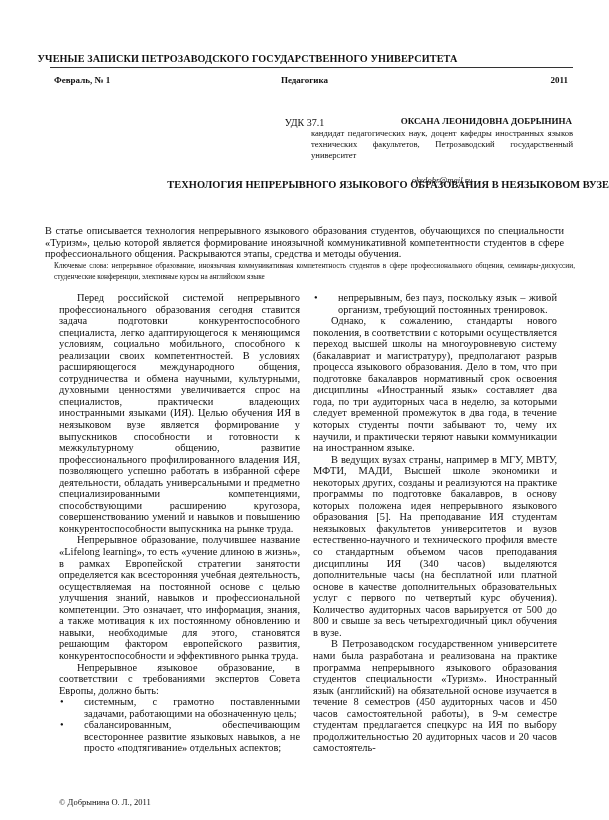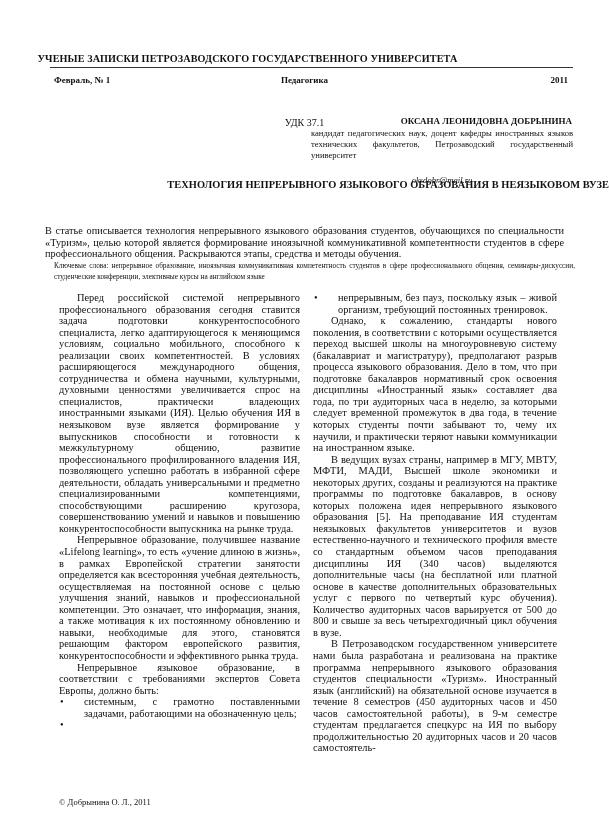--- a/index.html
+++ b/index.html
@@ -78,20 +78,21 @@
   <p>Перед российской системой непрерывного профессионального образования сегодня ставится задача подготовки конкурентоспособного специалиста, легко адаптирующегося к меняющимся условиям, социально мобильного, способного к реализации своих компетентностей. В условиях расширяющегося международного общения, сотрудничества и обмена научными, культурными, духовными ценностями увеличивается спрос на специалистов, практически владеющих иностранными языками (ИЯ). Целью обучения ИЯ в неязыковом вузе является формирование у выпускников способности и готовности к межкультурному общению, развитие профессионального профилированного владения ИЯ, позволяющего успешно работать в избранной сфере деятельности, обладать универсальными и предметно специализированными компетенциями, способствующими расширению кругозора, совершенствованию умений и навыков и повышению конкурентоспособности выпускника на рынке труда.</p>
   <p>Непрерывное образование, получившее название «Lifelong learning», то есть «учение длиною в жизнь», в рамках Европейской стратегии занятости определяется как всесторонняя учебная деятельность, осуществляемая на постоянной основе с целью улучшения знаний, навыков и профессиональной компетенции. Это означает, что информация, знания, а также мотивация к их постоянному обновлению и навыки, необходимые для этого, становятся решающим фактором европейского развития, конкурентоспособности и эффективного рынка труда.</p>
   <p>Непрерывное языковое образование, в соответствии с требованиями экспертов Совета Европы, должно быть:</p>
   <ul>
     <li>
       <span class="bullet">•</span>
       <span>системным, с грамотно поставленными задачами, работающими на обозначенную цель;</span>
     </li>
     <li>
       <span class="bullet">•</span>
+      <span>сбалансированным, обеспечивающим всестороннее развитие языковых навыков, а не просто «подтягивание» отдельных аспектов;</span>
     </li>
   </ul>
 </div>
 
 <div class="col right">
   <ul>
     <li>
       <span class="bullet">•</span>
       <span>непрерывным, без пауз, поскольку язык – живой организм, требующий постоянных тренировок.</span>
     </li>

